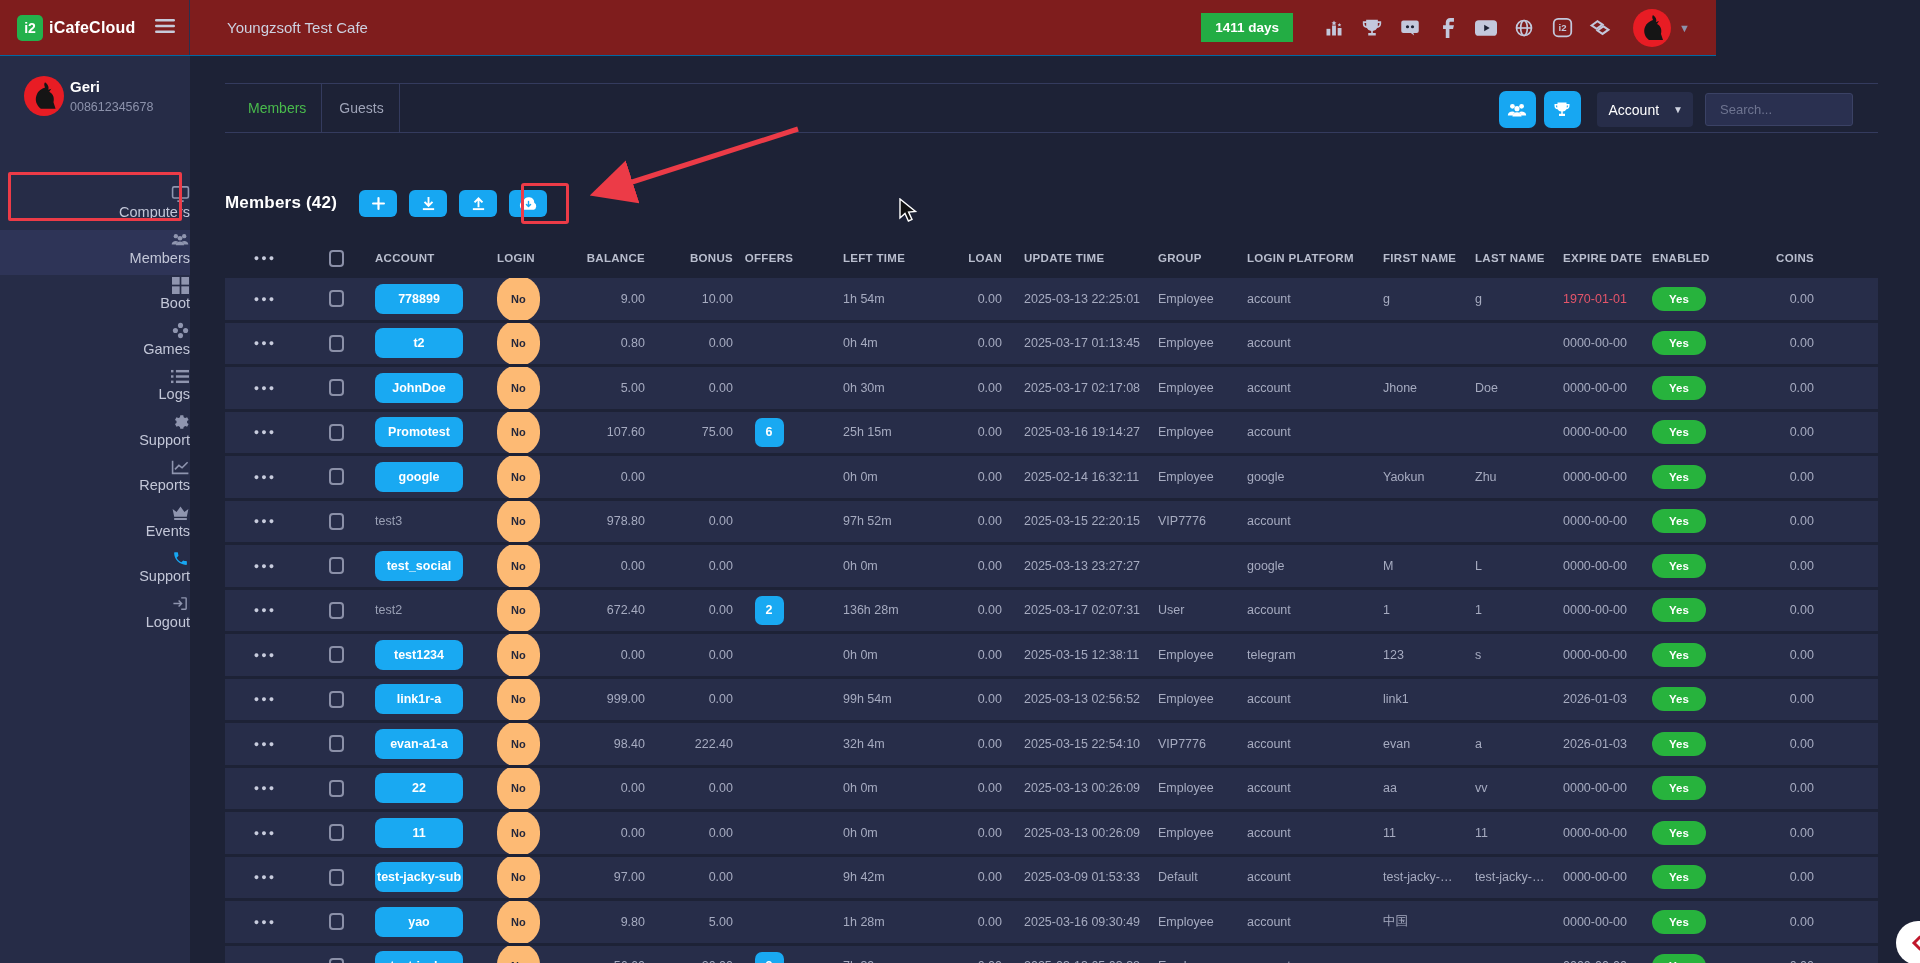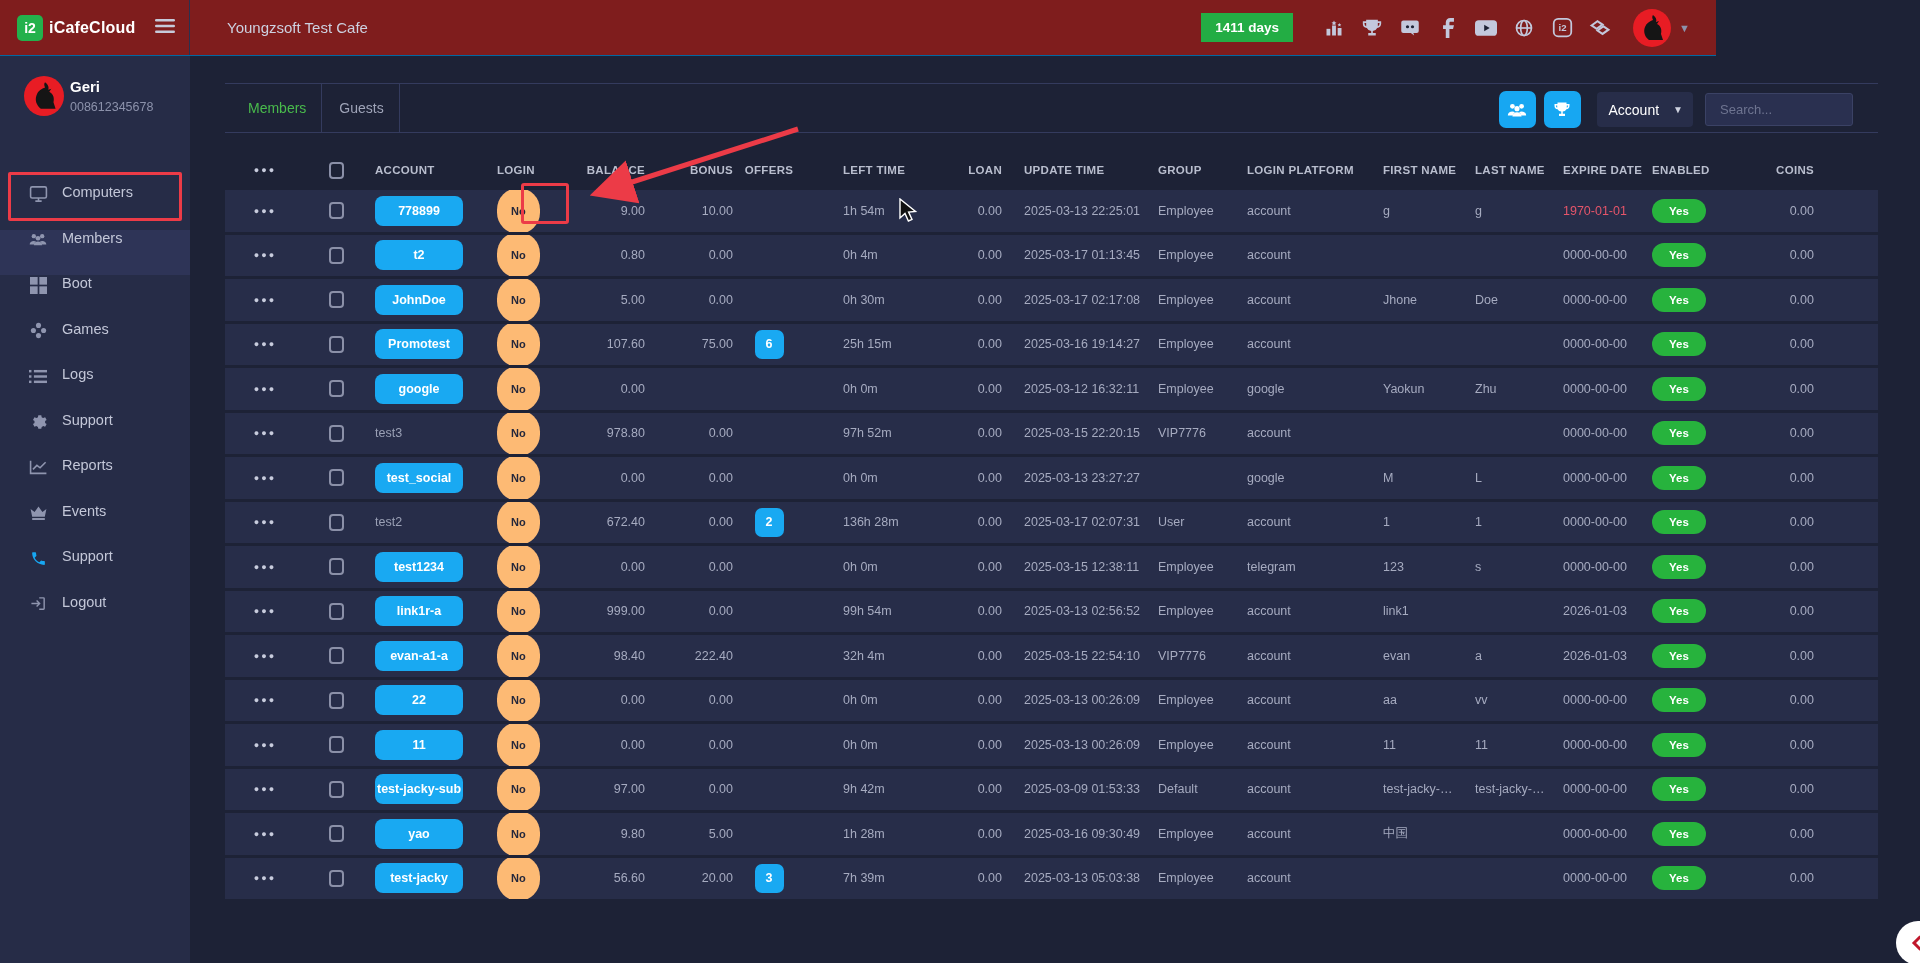--- a/index.html
+++ b/index.html
@@ -30,21 +30,21 @@
   .chevron-down { color:#8c92ab; margin-left:8px; font-size:11px; cursor:pointer; }
 
   
   .sidebar { position:absolute; left:0; top:56px; width:190px; height:907px; background:#262c47; z-index:4; }
   .s-user { position:relative; height:144px; }
   .s-avatar { position:absolute; left:24px; top:20px; width:40px; height:40px; border-radius:50%;
     background:#e81c24; overflow:hidden; }
   .s-name { position:absolute; left:70px; top:22px; font-size:15px; font-weight:bold; }
   .s-phone { position:absolute; left:70px; top:44px; font-size:12.5px; color:#8c92ab; }
   .s-menu { position:absolute; left:0; top:128px; width:190px; }
-  .s-item { height:45.5px; display:flex; align-items:flex-start; cursor:pointer; position:relative; }
+  .s-item { height:45.5px; display:flex; align-items:flex-end; cursor:pointer; position:relative;flex-direction:column; }
   .s-item .s-ico { width:20px; height:20px; margin-left:28px; color:#8f95af; display:flex; align-items:center; justify-content:center; }
   .s-item .s-label { margin-left:14px; font-size:14.5px; color:#c3c7d8; }
   .s-item.active { background:#2e3457; }
   .s-item.support .s-ico { color:#17a7f2; }
 
   
   .main { position:absolute; left:190px; top:56px; width:1730px; height:907px; padding:27px 42px 0 35px; }
   .tabrow { border-top:1px solid #343b5e; border-bottom:1px solid #343b5e; height:50px;
     display:flex; align-items:stretch; position:relative; }
   .tab { display:flex; align-items:center; font-size:14px; cursor:pointer; border-right:1px solid #343b5e; }
@@ -331,20 +331,47 @@
           </svg>
       </div>
       <div class="filter-select">
         <span>Account</span>
         <span class="fs-chev">▼</span>
       </div>
       <input class="search-box" placeholder="Search..." style="">
     </div>
   </div>
 
+  <div class="toolbar">
+    <div class="tb-title">Members (42)</div>
+    <div class="mini-btn first">
+      <svg width="13" height="13" viewBox="0 0 12 12" fill="currentColor">
+          <rect x="5" width="2" height="12" rx="1"></rect>
+          <rect y="5" width="12" height="2" rx="1"></rect>
+        </svg>
+    </div>
+    <div class="mini-btn">
+      <svg width="15" height="15" viewBox="0 0 16 16" fill="currentColor">
+          <path d="M7 1h2v7l2.5-2.5L13 7 8 12 3 7l1.5-1.5L7 8z"></path>
+          <rect x="2" y="13" width="12" height="2"></rect>
+        </svg>
+    </div>
+    <div class="mini-btn">
+      <svg width="15" height="15" viewBox="0 0 16 16" fill="currentColor">
+          <path d="M9 12H7V5L4.5 7.5 3 6l5-5 5 5-1.5 1.5L9 5z"></path>
+          <rect x="2" y="13" width="12" height="2"></rect>
+        </svg>
+    </div>
+    <div class="mini-btn">
+      <svg width="19" height="15" viewBox="0 0 24 18" fill="currentColor">
+          <path d="M6.5 17a5.5 5.5 0 0 1-.9-10.9A7 7 0 0 1 19.3 8 5 5 0 0 1 18.5 17h-12z"></path>
+          <path d="M12 6.5v5M12 12.8l-2.6-2.6M12 12.8l2.6-2.6" stroke="#17a7f2" stroke-width="1.8" fill="none" stroke-linecap="round"></path>
+        </svg>
+    </div>
+  </div>
 
   <div class="tablewrap">
     <div class="trow thead">
         <div class="cell c-dots">
           <span class="dots">●●●</span>
         </div>
         <div class="cell c-check">
           <span class="checkbox"></span>
         </div>
         <div class="cell c-account">ACCOUNT</div>
@@ -590,21 +617,21 @@
             <span></span>
           </div>
           <div class="cell c-offers"></div>
           <div class="cell c-lefttime">
             <span>0h 0m</span>
           </div>
           <div class="cell c-loan">
             <span>0.00</span>
           </div>
           <div class="cell c-update">
-            <span>2025-03-12 16:32:11</span>
+            <span>2025-02-14 16:32:11</span>
           </div>
           <div class="cell c-group">
             <span>Employee</span>
           </div>
           <div class="cell c-platform">
             <span>google</span>
           </div>
           <div class="cell c-first">
             <span>Yaokun</span>
           </div>

